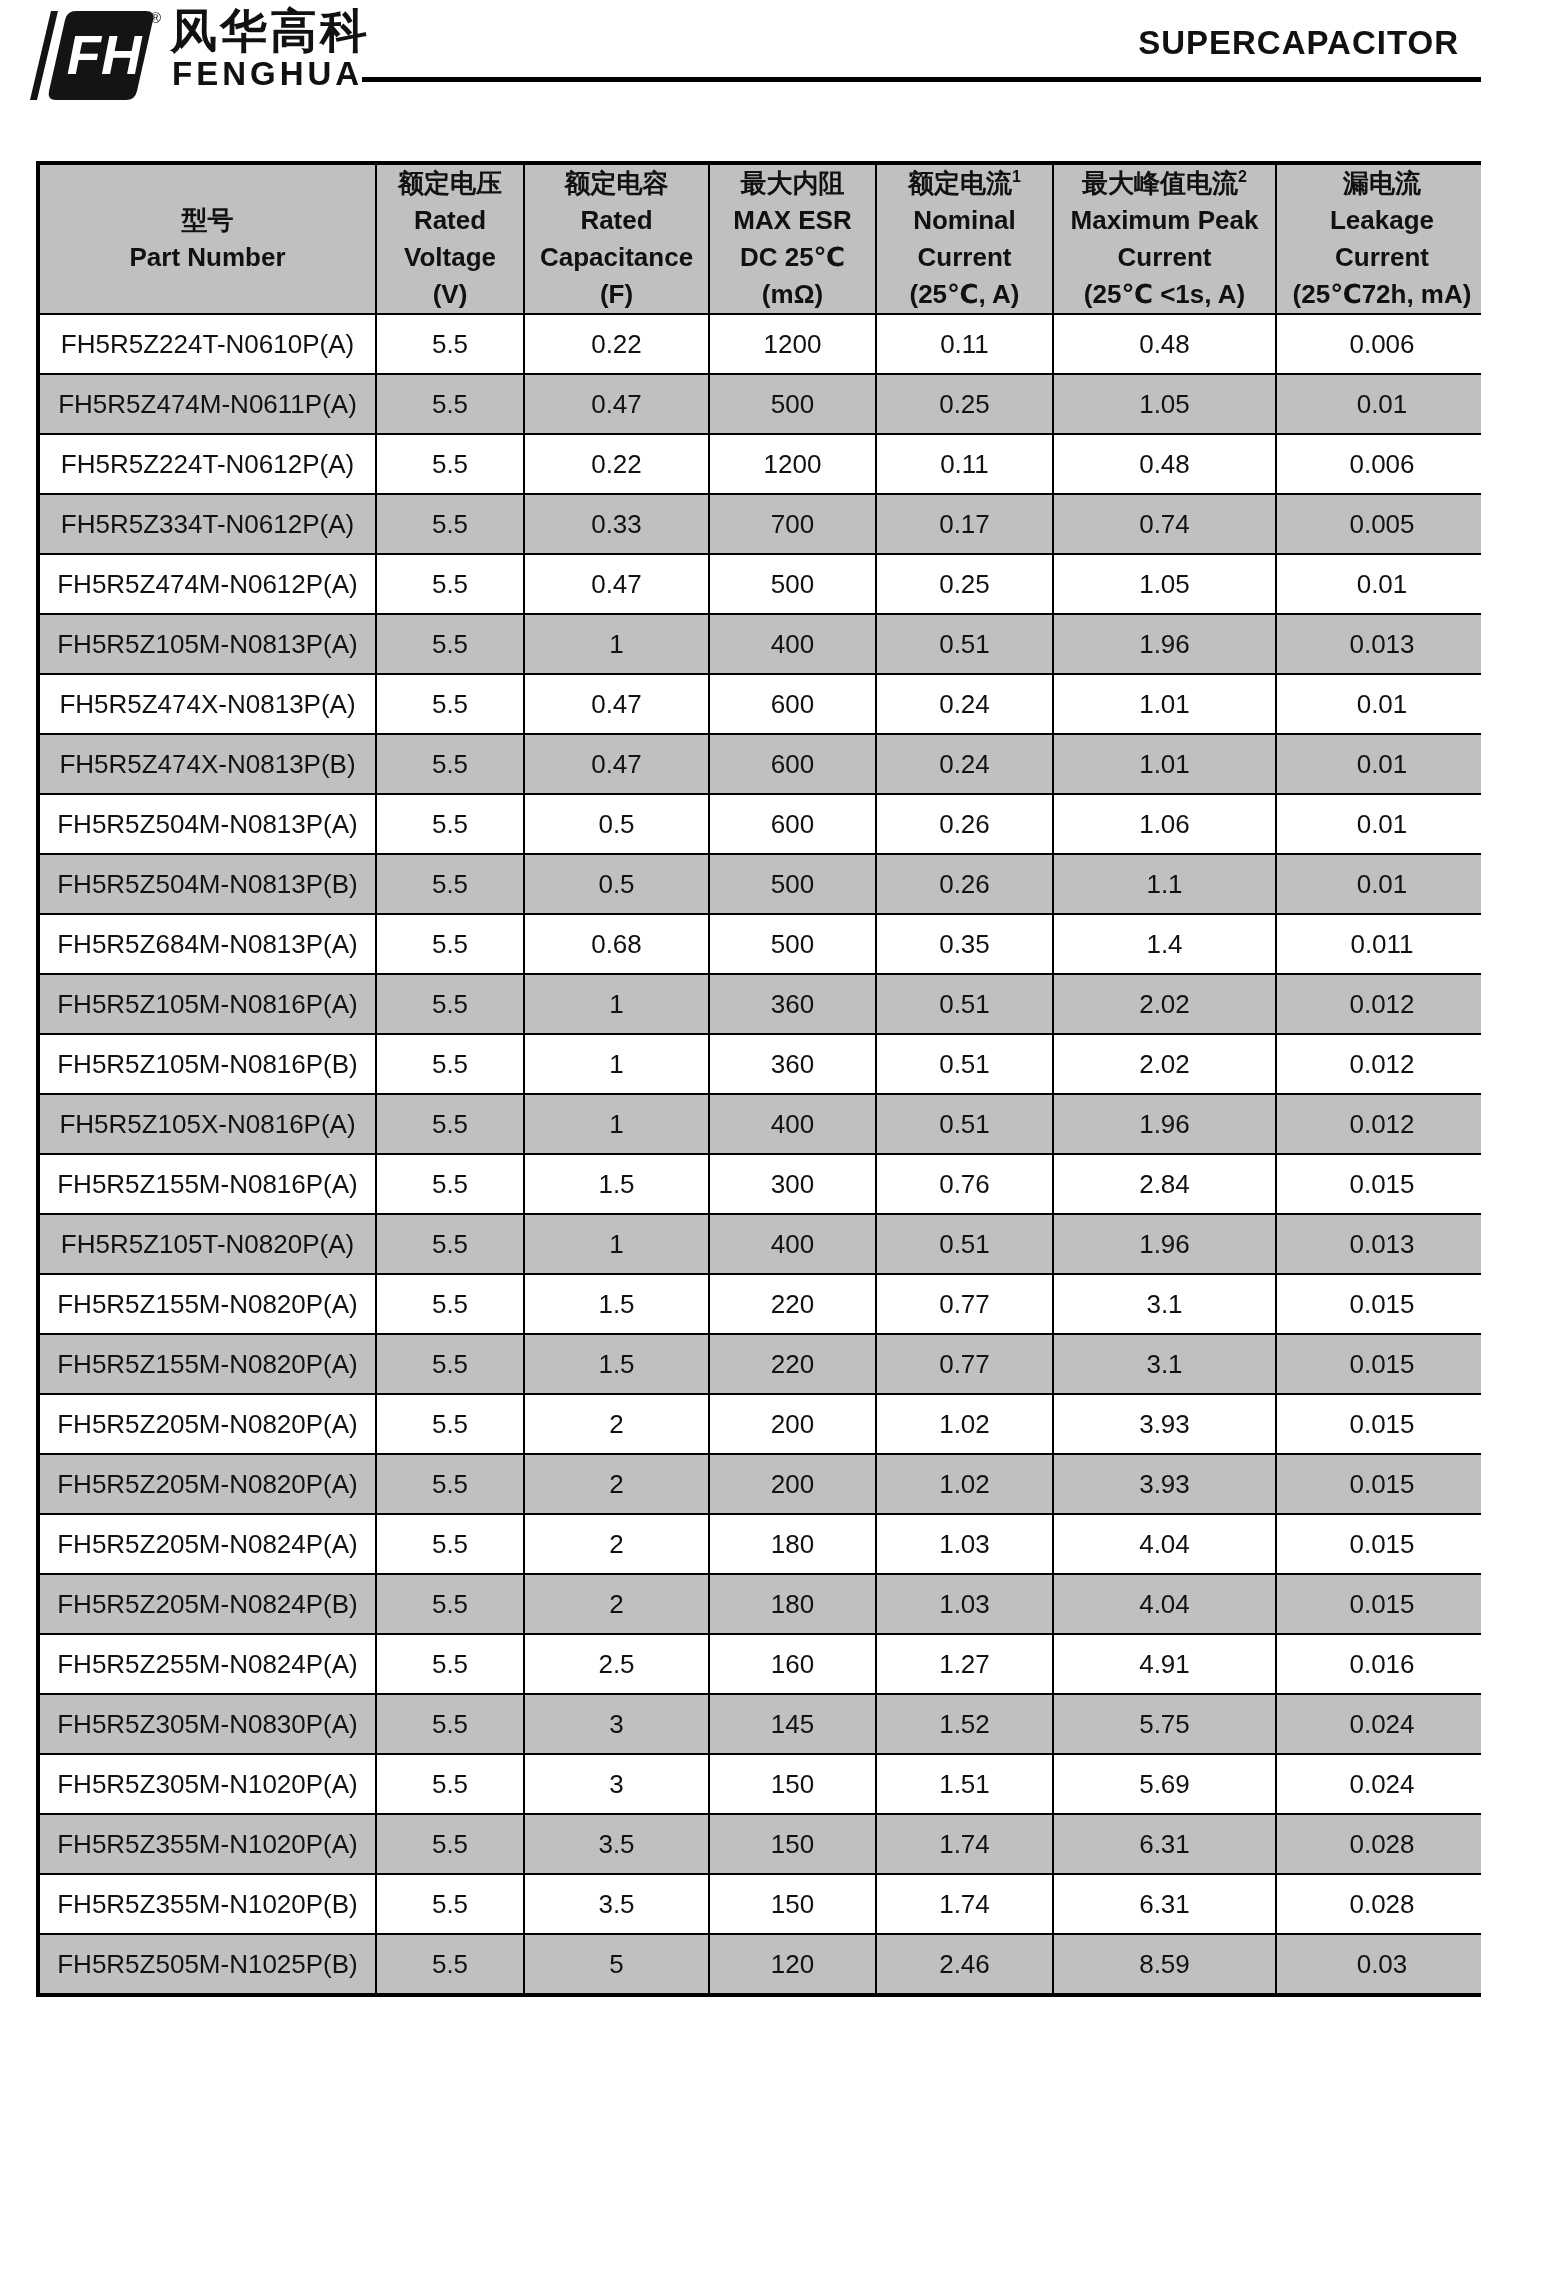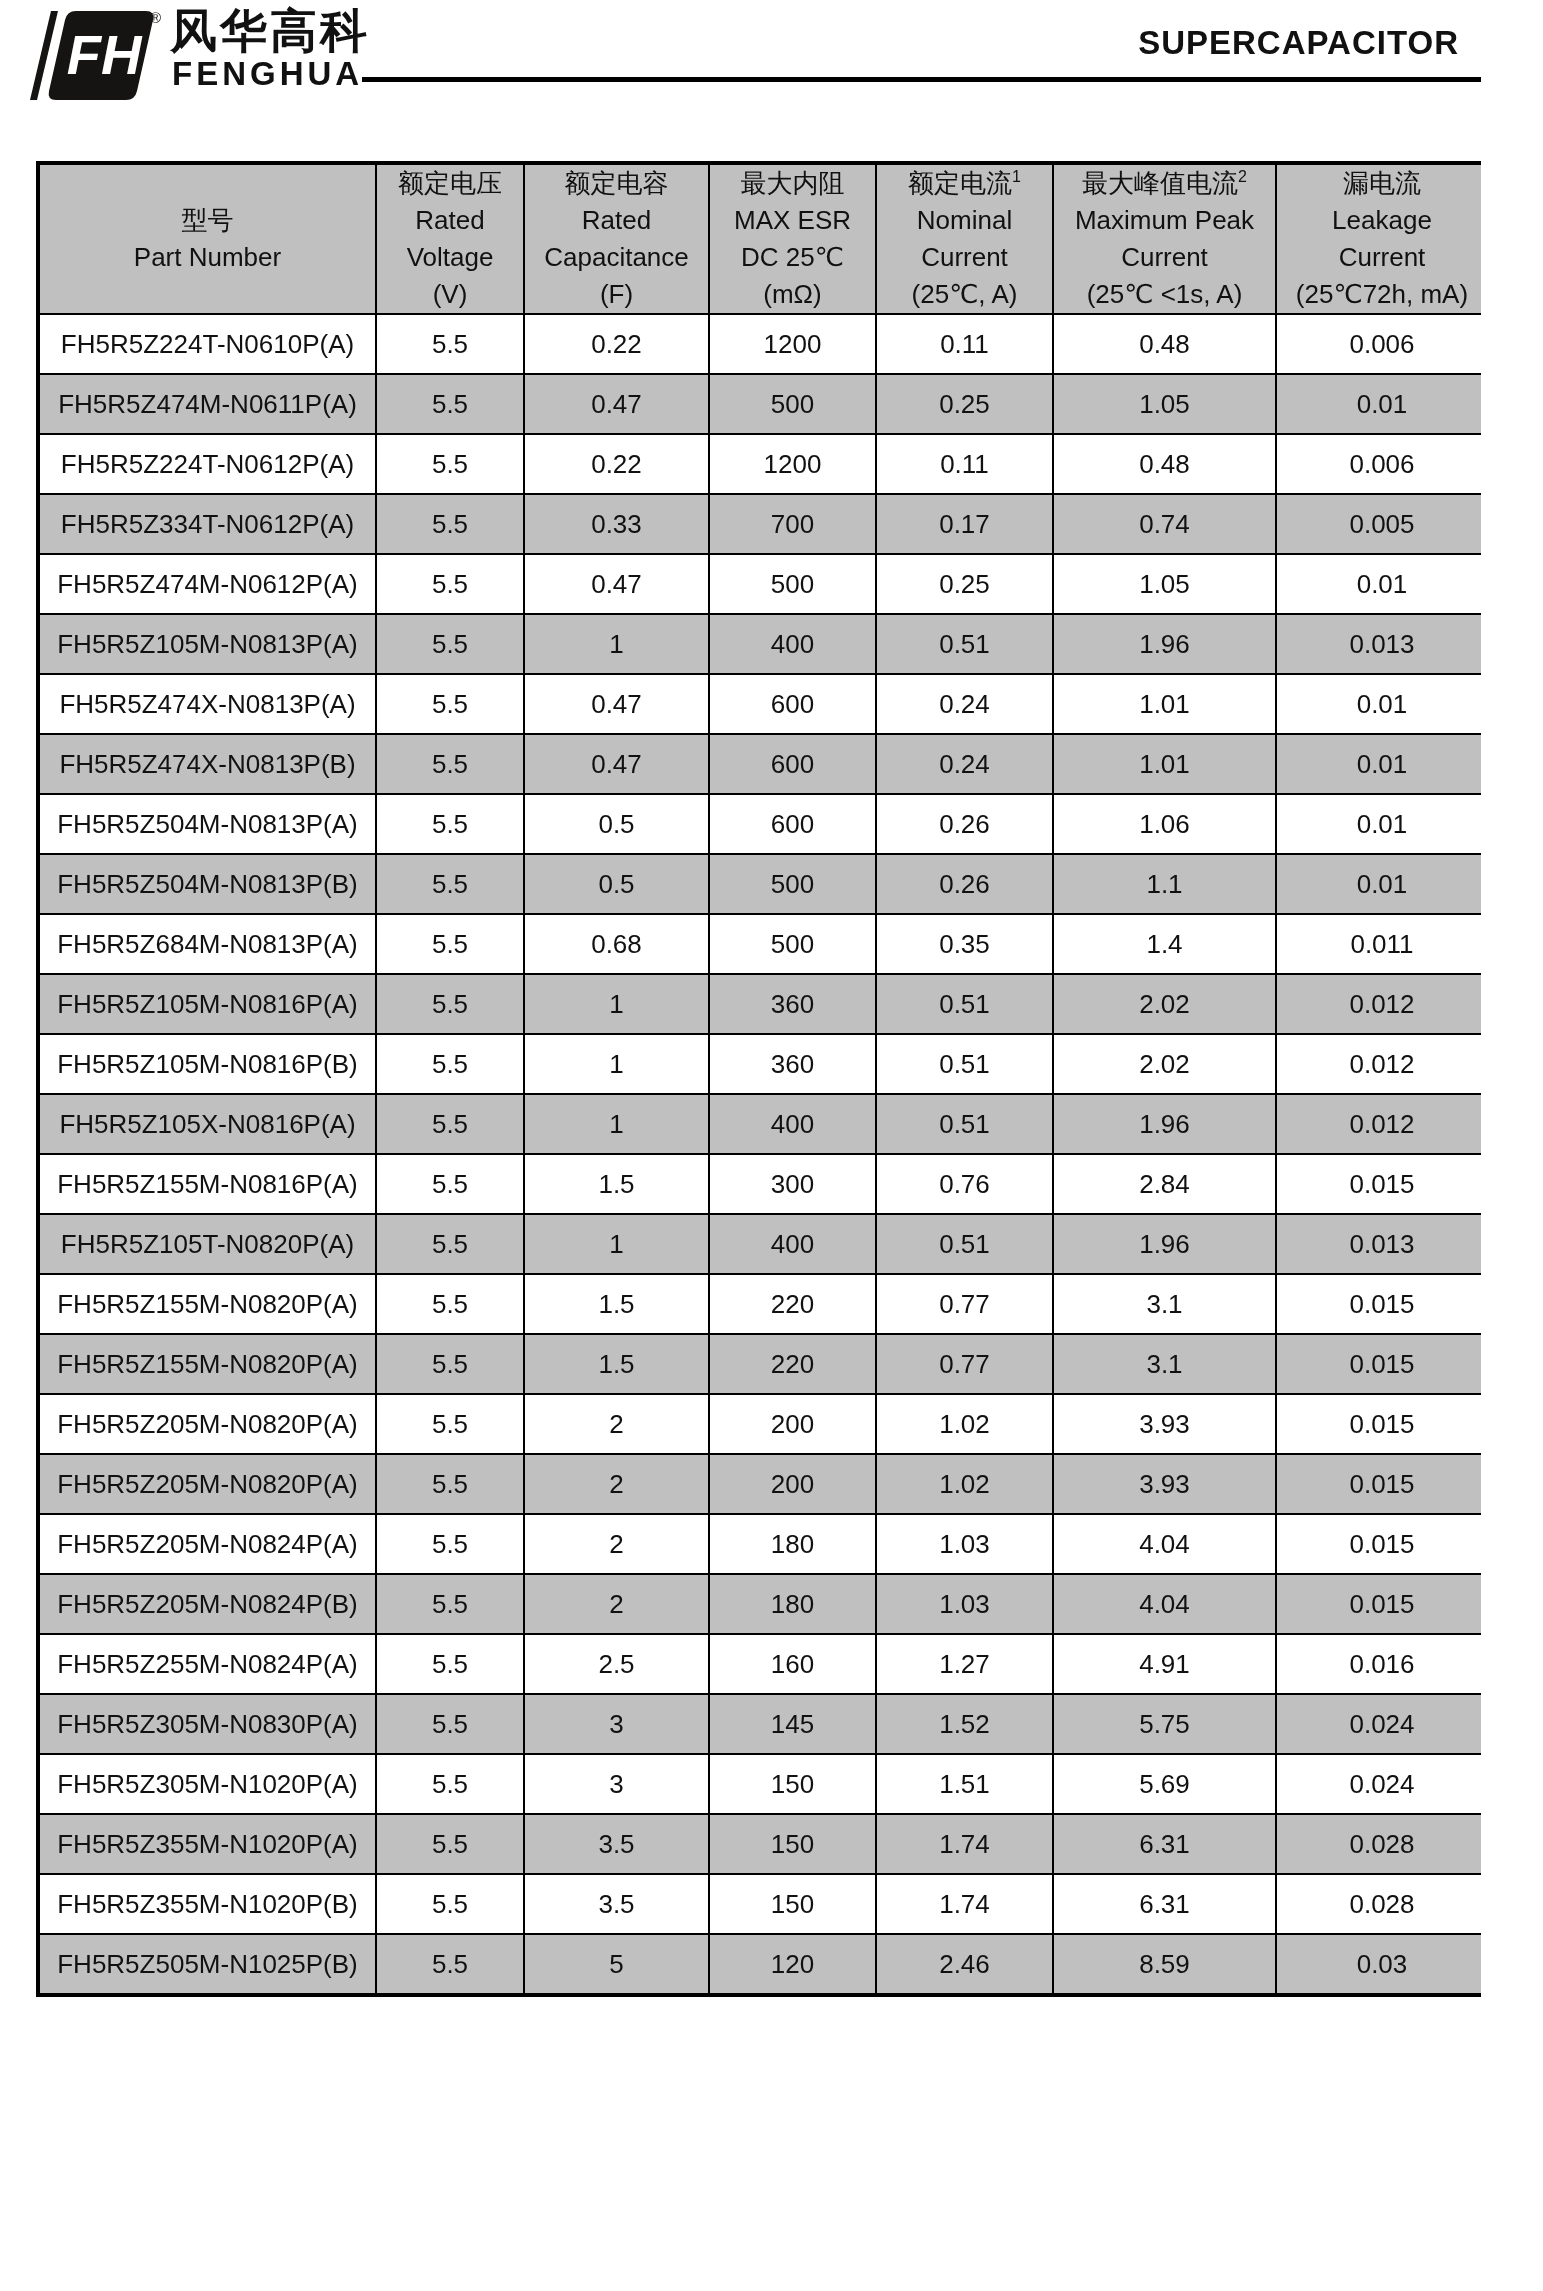--- a/index.html
+++ b/index.html
@@ -42,21 +42,21 @@
     border:4px solid var(--line);
   }
   .spec-table th,.spec-table td{
     border:2px solid var(--line);
     text-align:center;vertical-align:middle;
     font-size:26px;color:var(--text);
     padding:0;overflow:hidden;white-space:nowrap;
   }
   .spec-table thead th{
     background:var(--shade);
-    height:147px;font-weight:normal;
+    height:147px;font-weight:bold;
   }
   .th-line{line-height:37px;}
   .th-line:empty{display:none;}
   .th-sup{font-size:16px;vertical-align:super;line-height:0;}
   .th-sup:empty{display:none;}
   .spec-table tbody td{height:58px;background:#ffffff;}
   .spec-table tbody tr:nth-of-type(even) td{background:var(--shade);}
   .spec-table tbody tr:nth-last-of-type(1) td{background:var(--shade);}
 </style>
 </head>

